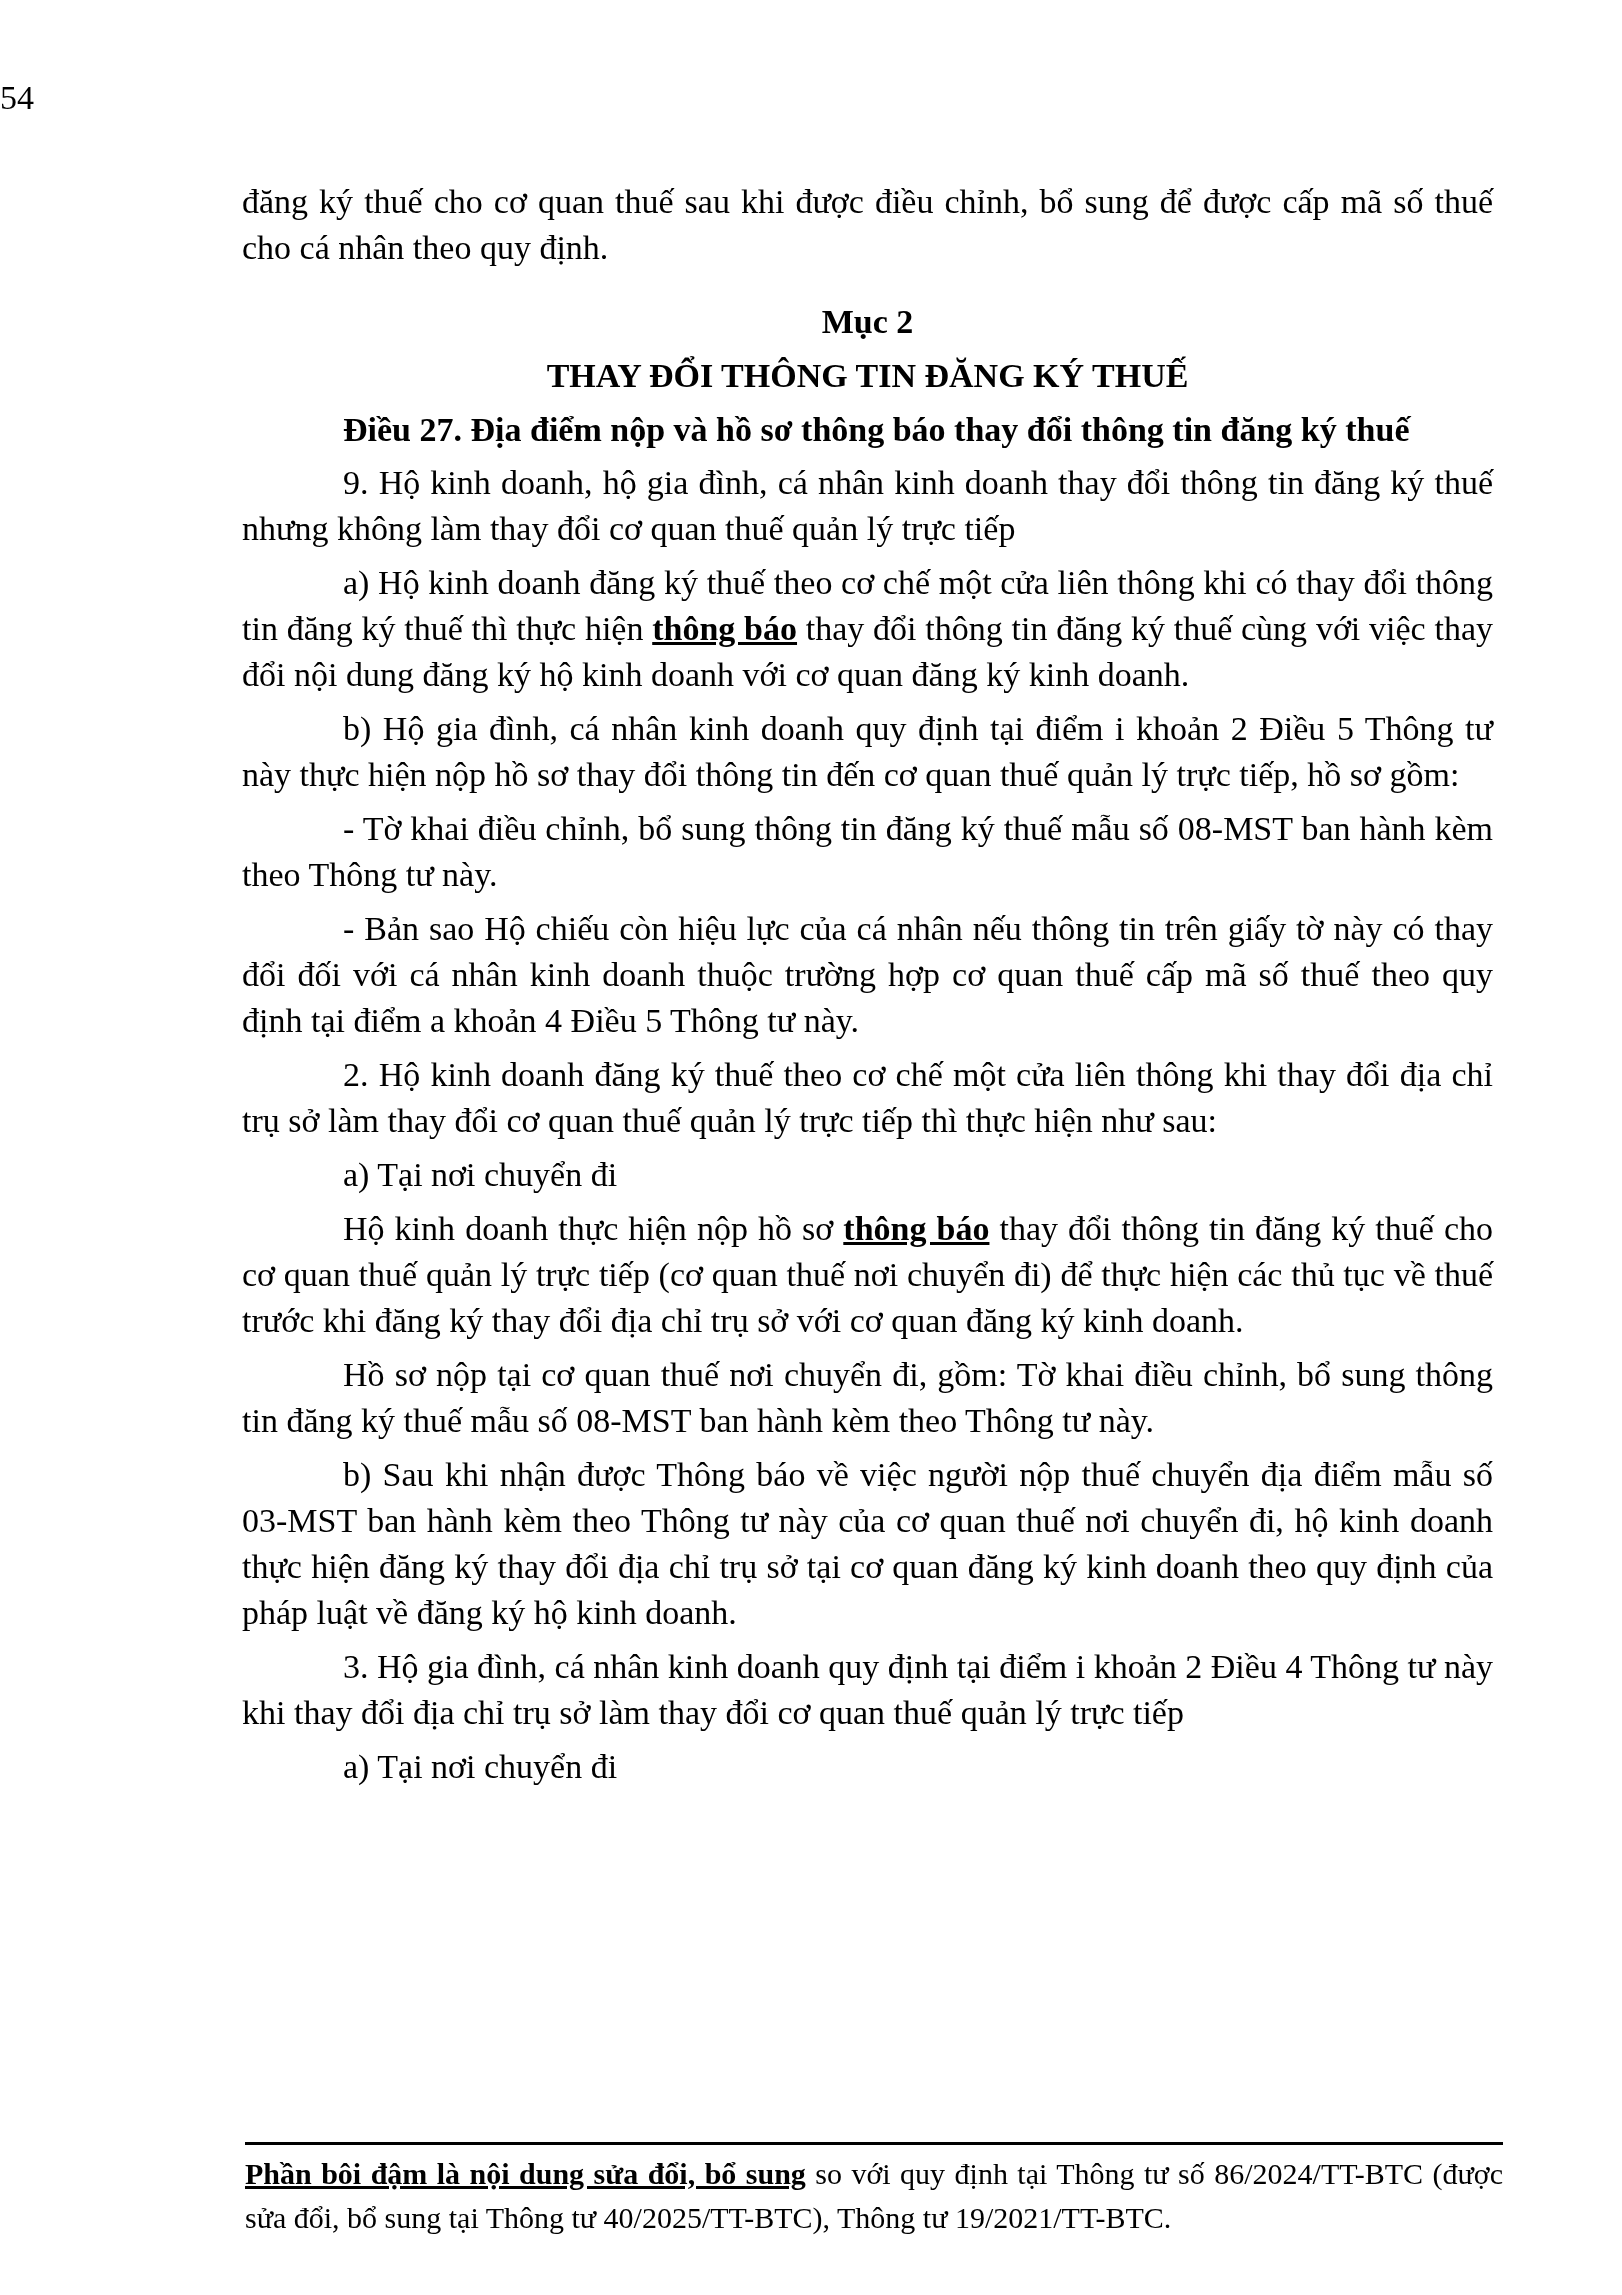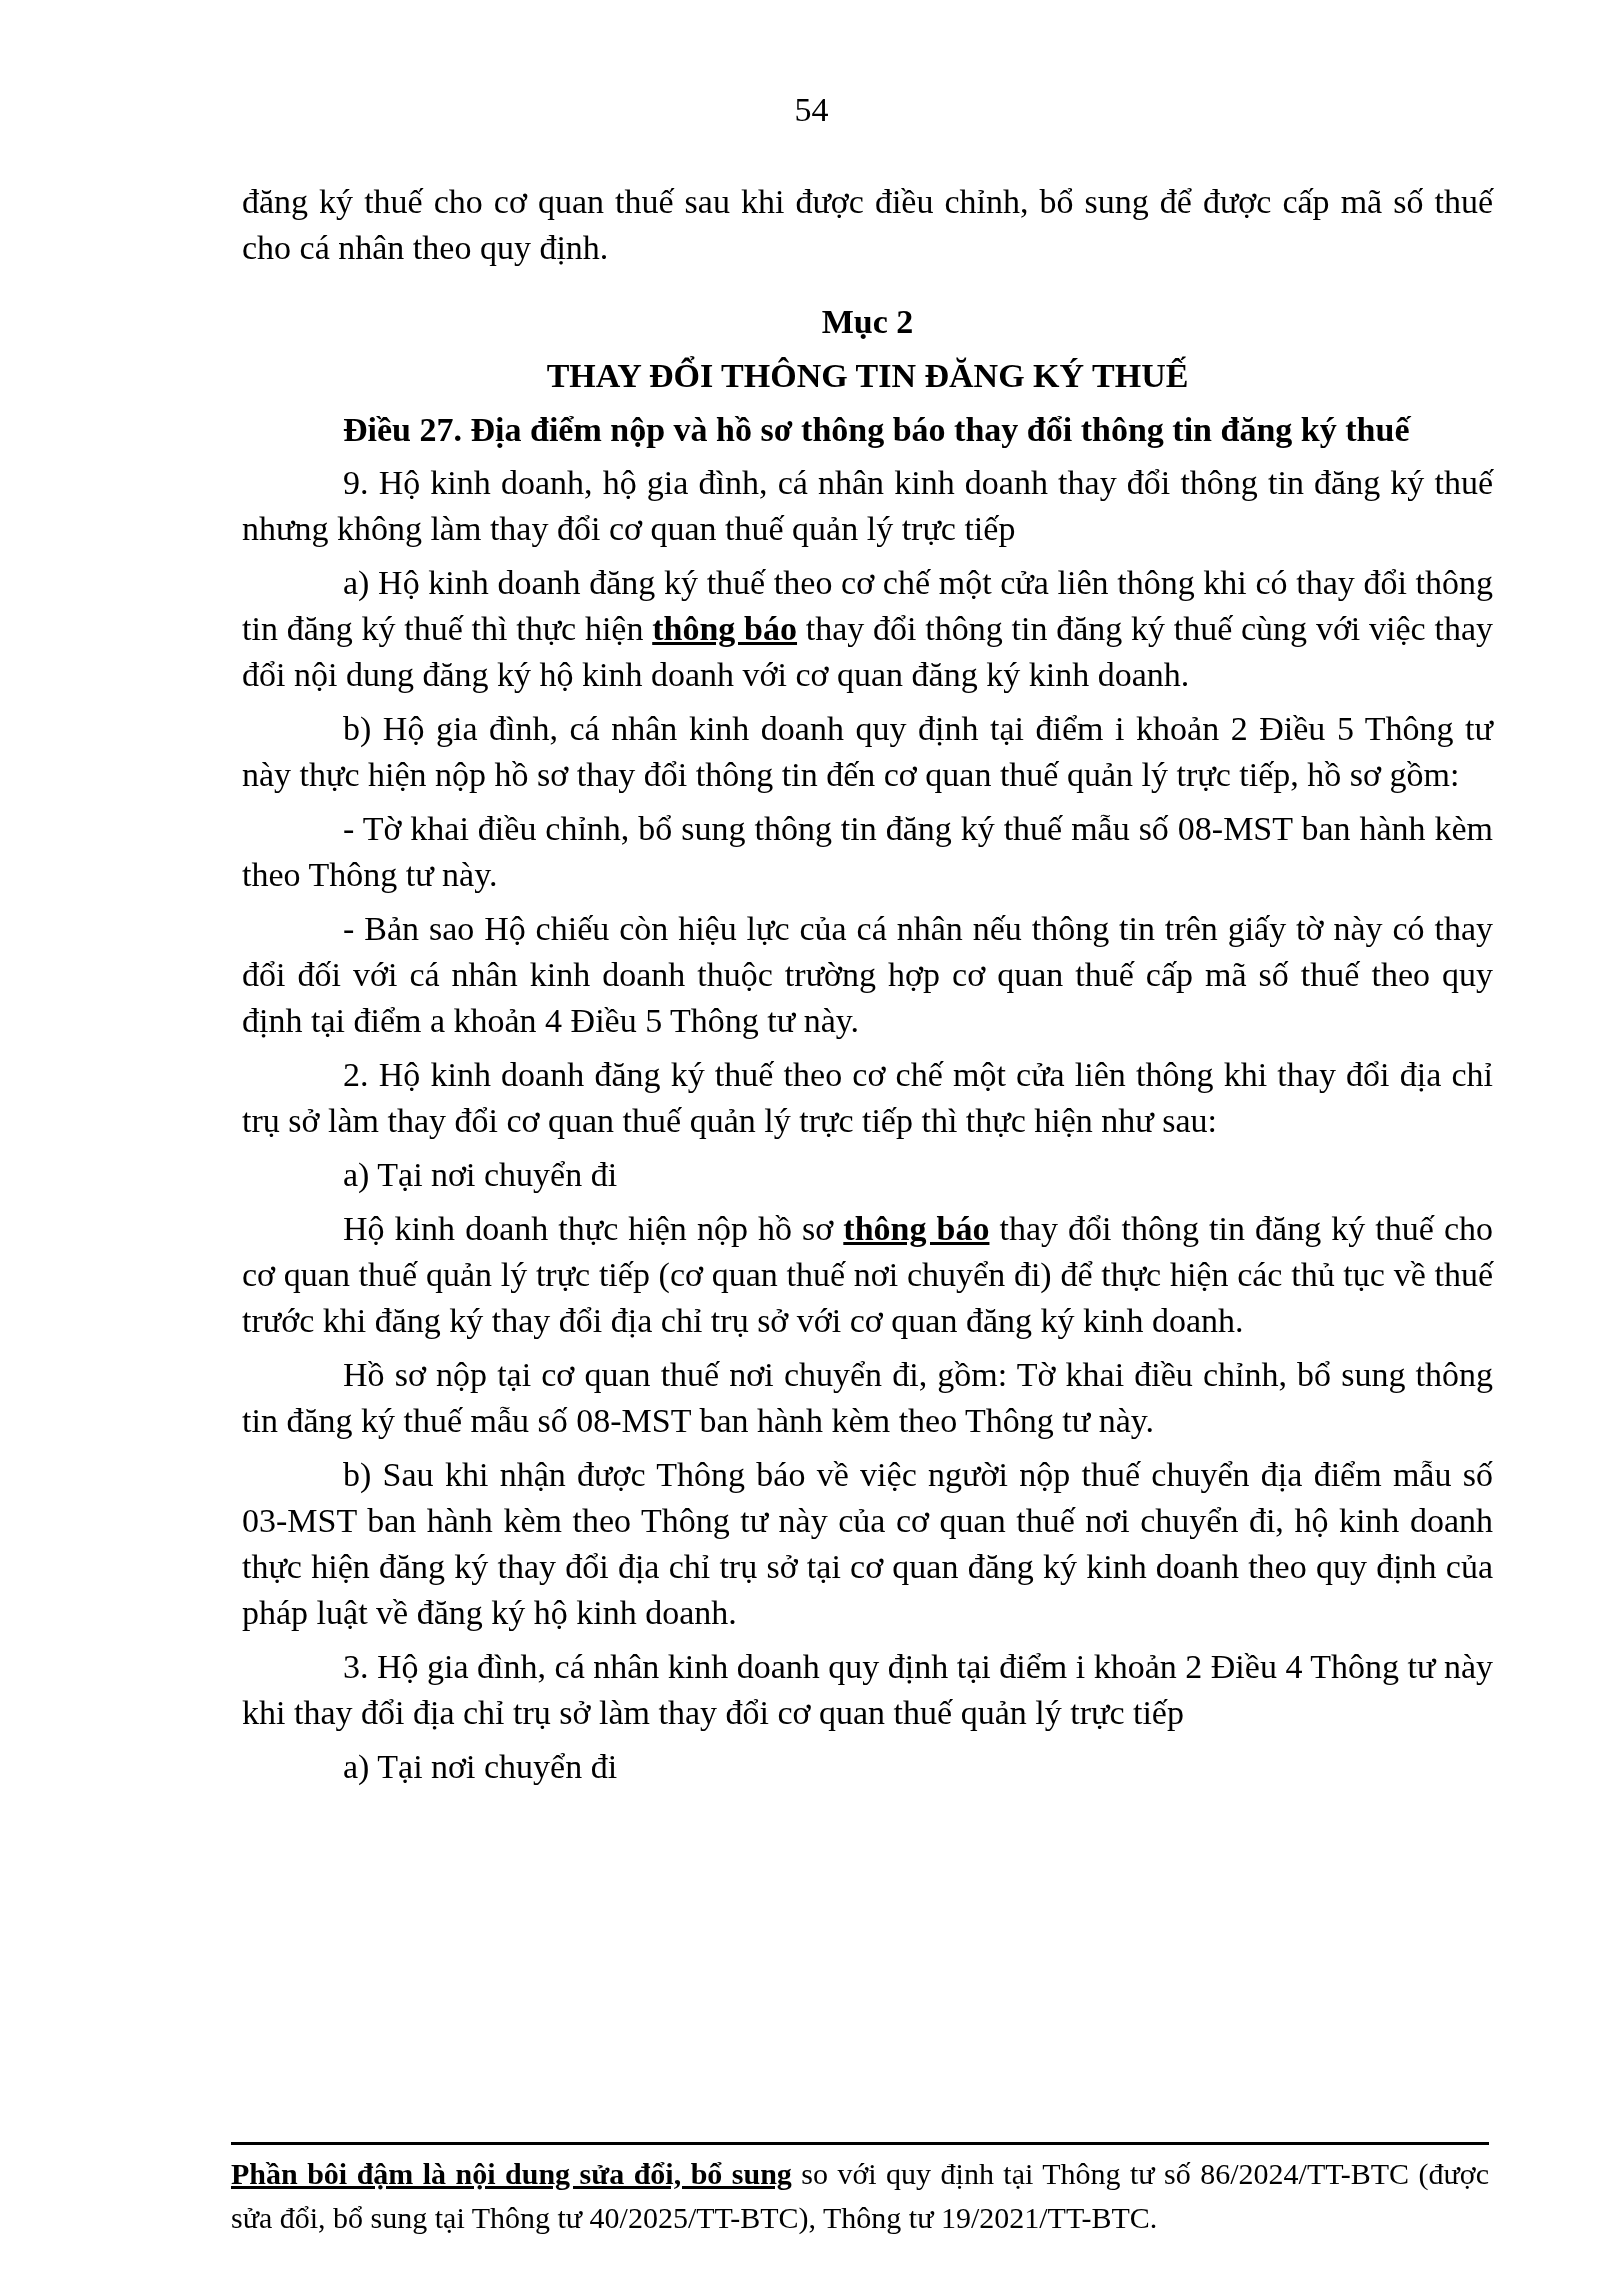--- a/index.html
+++ b/index.html
@@ -8,24 +8,23 @@
     position: relative;
     width: 1623px;
     height: 2295px;
     background: #ffffff;
     color: #000000;
     font-family: "Liberation Serif", "DejaVu Serif", serif;
     overflow: hidden;
   }
   .page-number {
     position: absolute;
-    top: 89px;
+    top: 77px;
     left: 0;
     width: 100%;
-    text-align: center;
     font-size: 34px;
     line-height: 41px;
   }
   .content {
     position: absolute;
     left: 235px;
     top: 179px;
     width: 1258px;
   }
   .content p {
@@ -42,21 +41,21 @@
   }
   .sec { margin-top: 28px !important; font-family: Liberation Serif, serif; }
   .art {
     font-weight: bold;
     margin-top: 6.5px !important;
     margin-bottom: 6.5px !important;
   }
   .b { font-weight: bold; text-decoration: underline; }
   .footer {
     position: absolute;
-    left: 231px;
+    left: 245px;
     top: 2142px;
     width: 1258px;
     border-top: 3.2px solid #000000;
     padding-top: 6.5px;
   }
   .footer p {
     margin: 0;
     font-size: 30px;
     line-height: 44px;
     text-align: justify;

